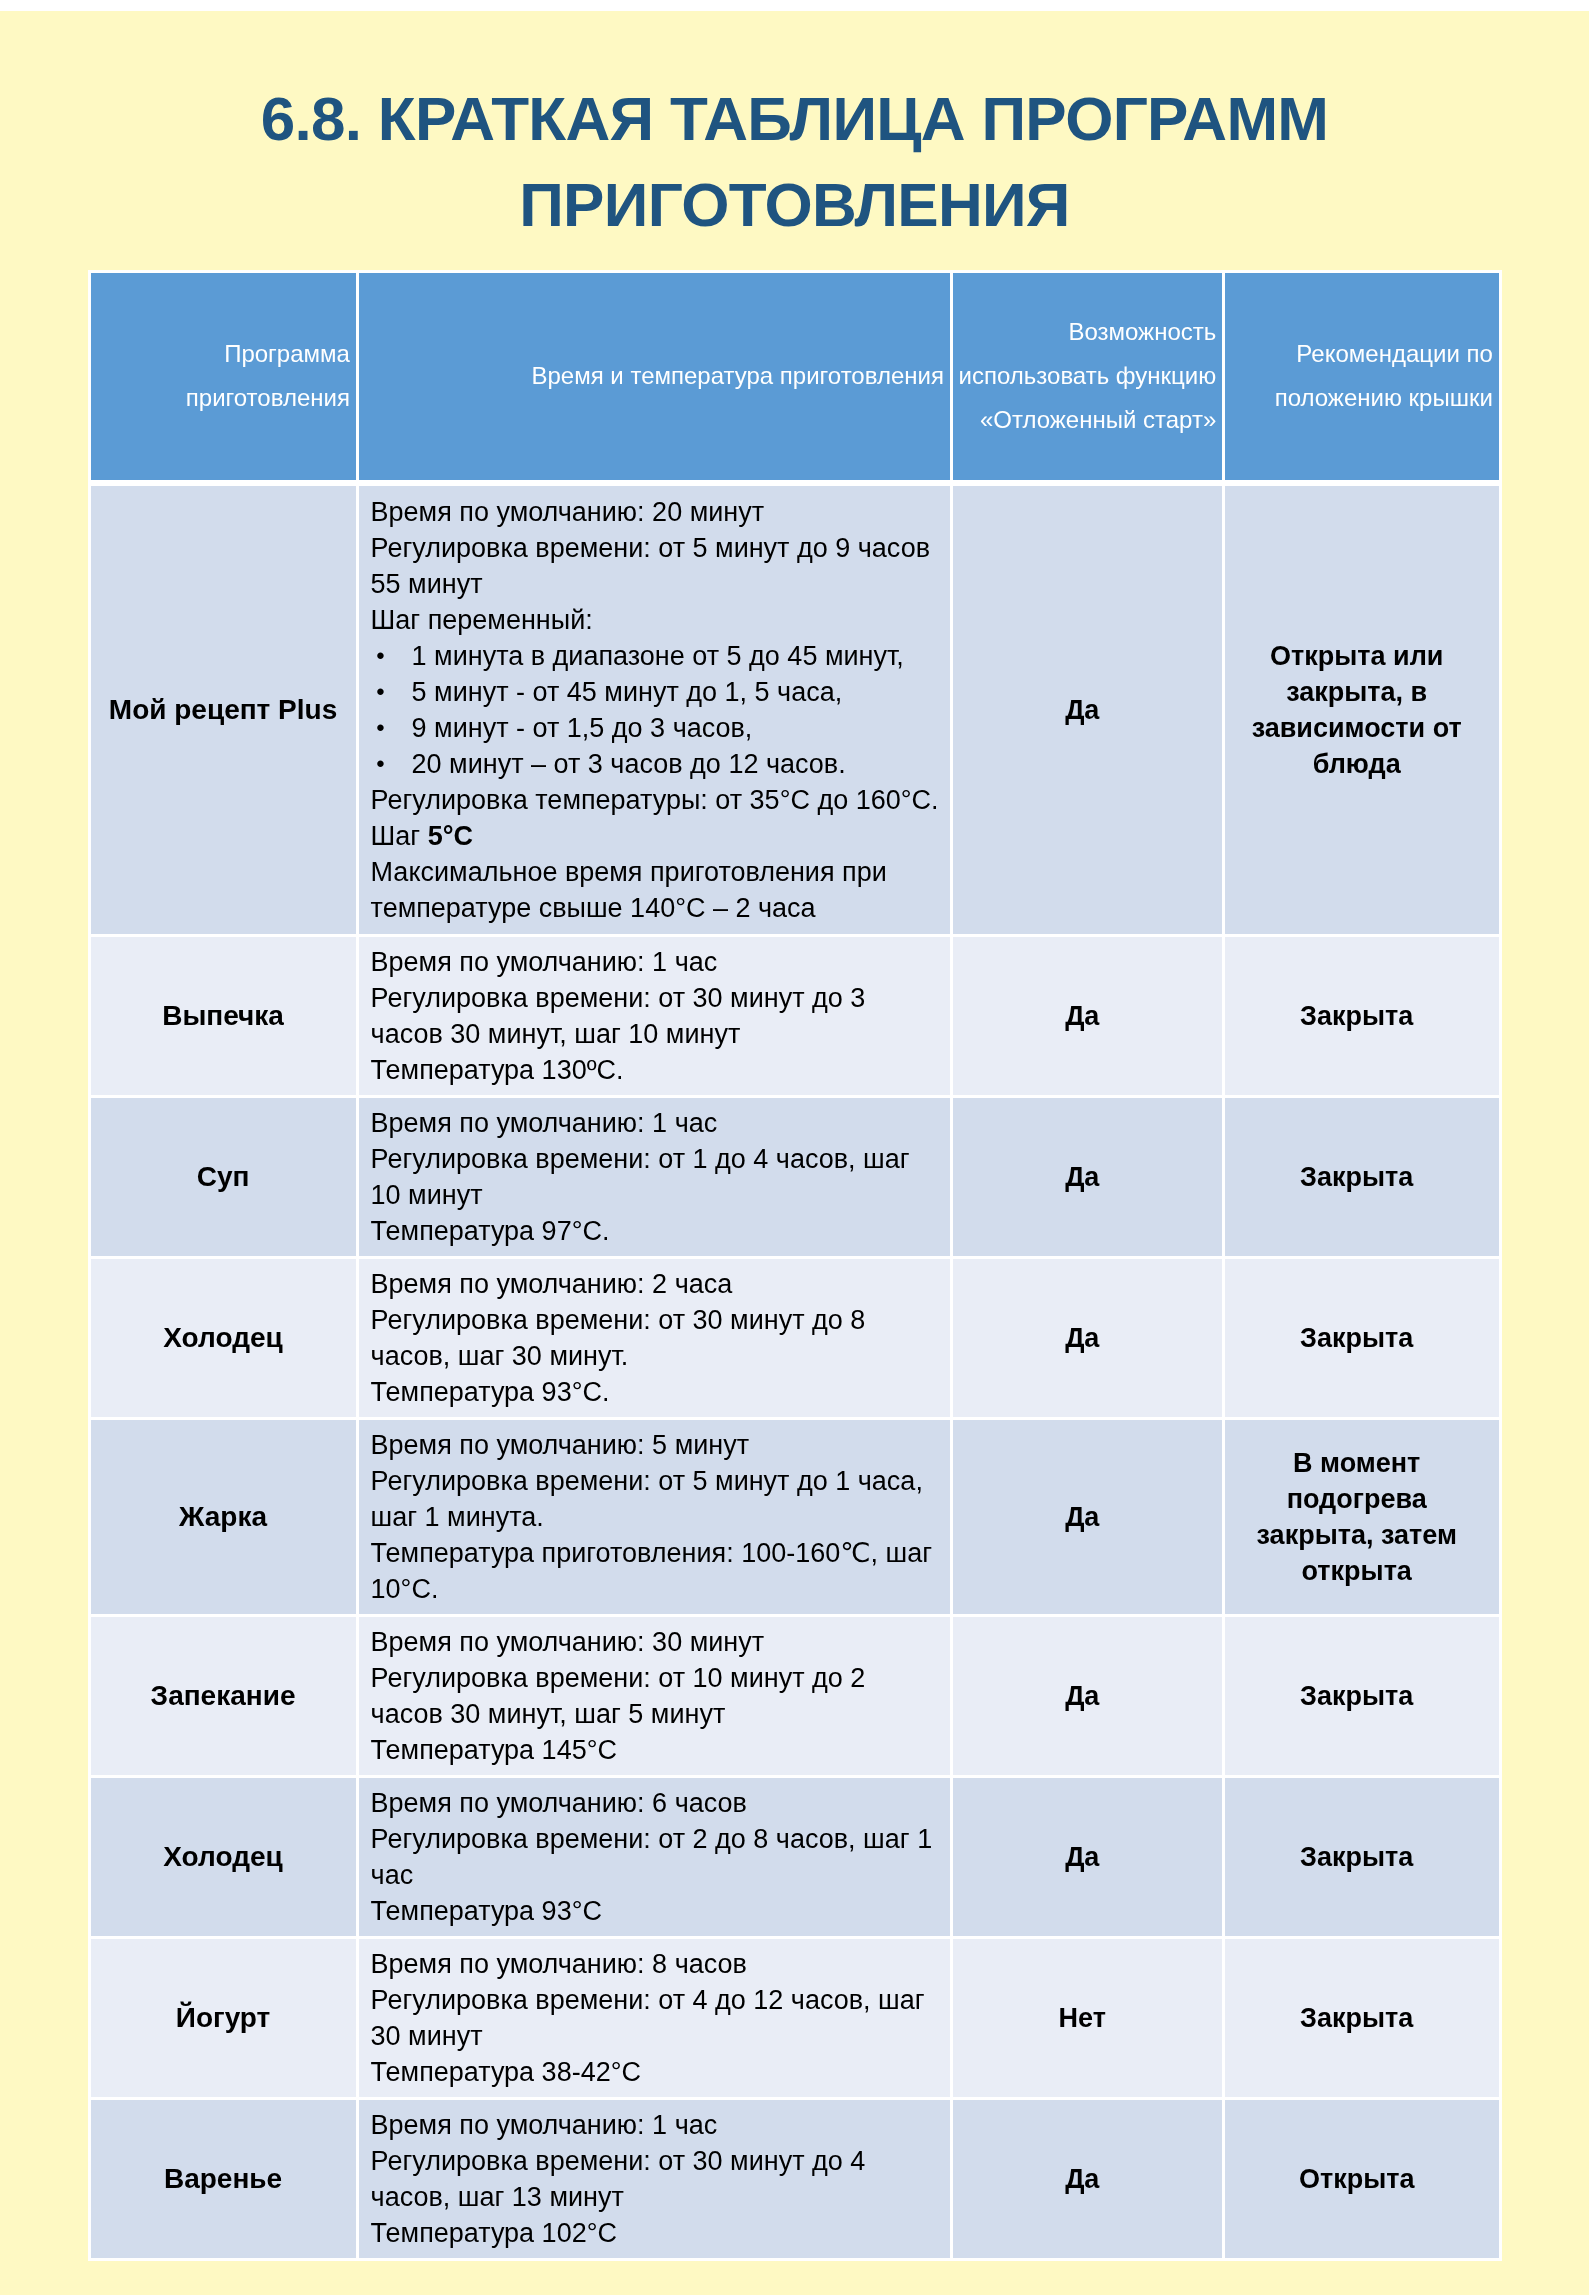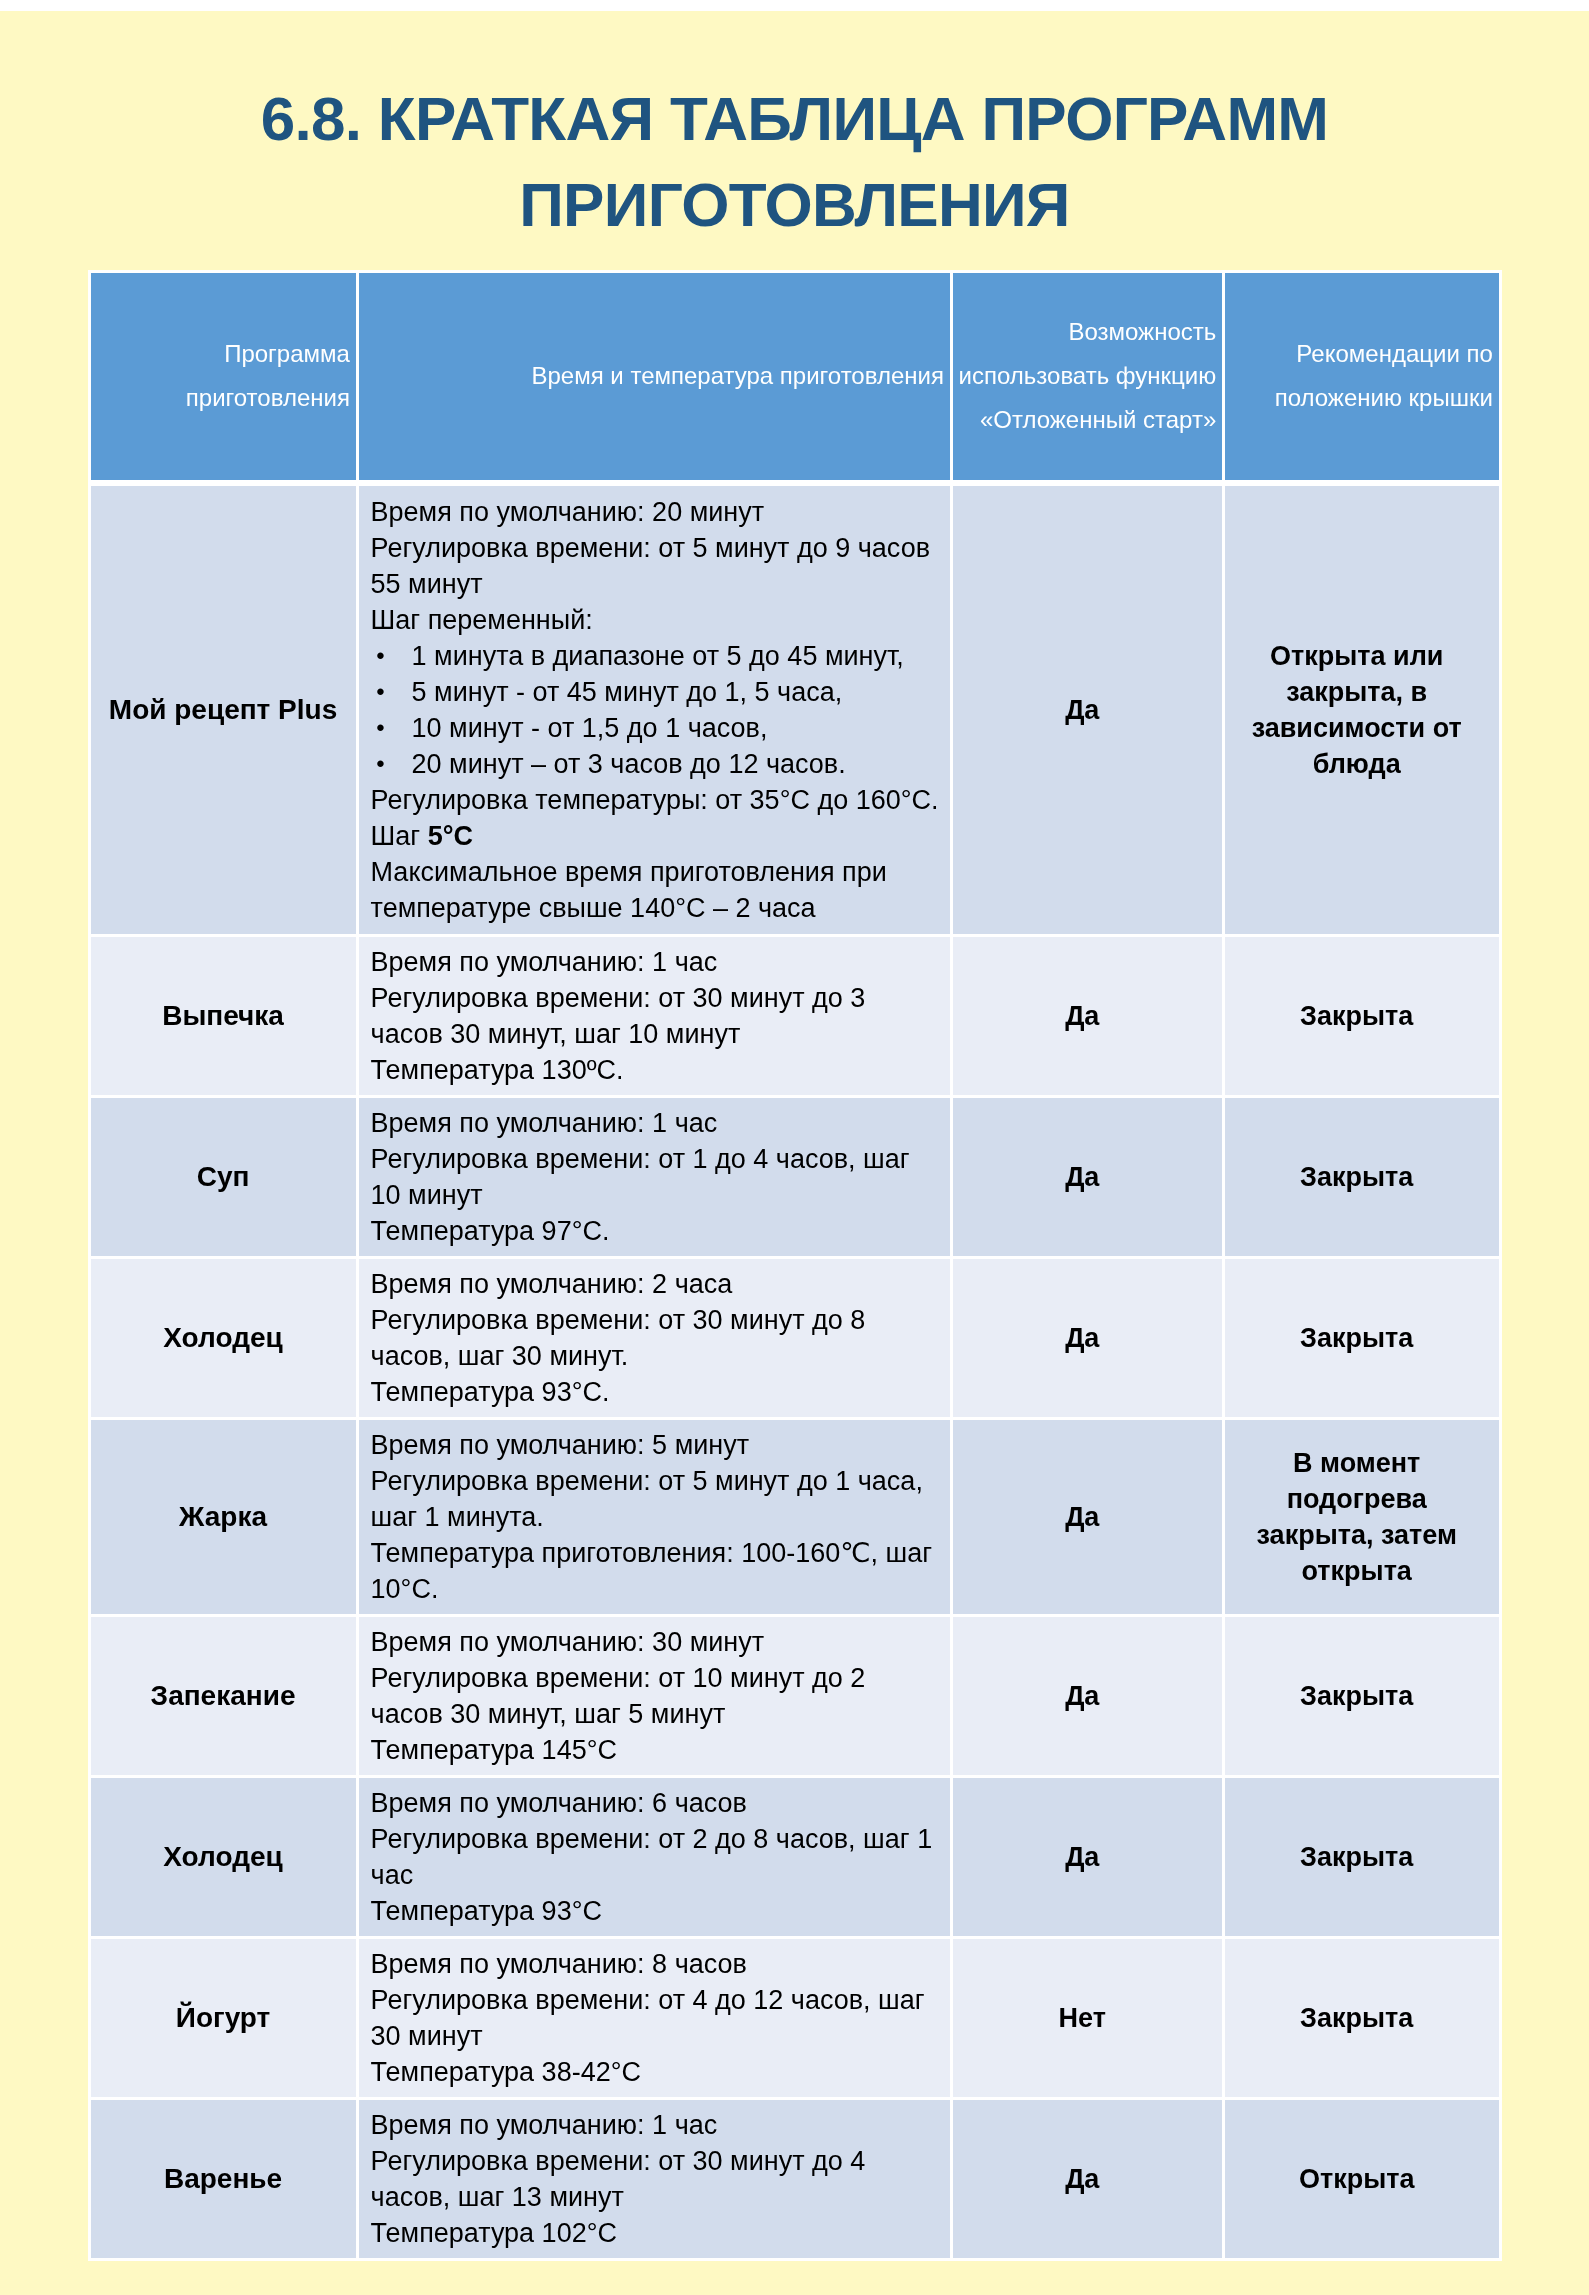--- a/index.html
+++ b/index.html
@@ -127,21 +127,21 @@
             <div class="line bullet">
               <span class="bullet-mark">•</span>
               <span class="bullet-text"><span>1 минута в диапазоне от 5 до 45 минут,</span></span>
             </div>
             <div class="line bullet">
               <span class="bullet-mark">•</span>
               <span class="bullet-text"><span>5 минут - от 45 минут до 1, 5 часа,</span></span>
             </div>
             <div class="line bullet">
               <span class="bullet-mark">•</span>
-              <span class="bullet-text"><span>10 минут - от 1,5 до 1 часов,</span></span>
+              <span class="bullet-text"><span>9 минут - от 1,5 до 3 часов,</span></span>
             </div>
             <div class="line bullet">
               <span class="bullet-mark">•</span>
               <span class="bullet-text"><span>20 минут – от 3 часов до 12 часов.</span></span>
             </div>
             <div class="line"><span>Регулировка температуры: от 35°С до 160°С. Шаг </span><span class="b">5°С</span></div>
             <div class="line"><span>Максимальное время приготовления при температуре свыше 140°С – 2 часа</span></div>
           </td>
           <td class="delayed-cell">Да</td>
           <td class="lid-cell">Открыта или закрыта, в зависимости от блюда</td>

